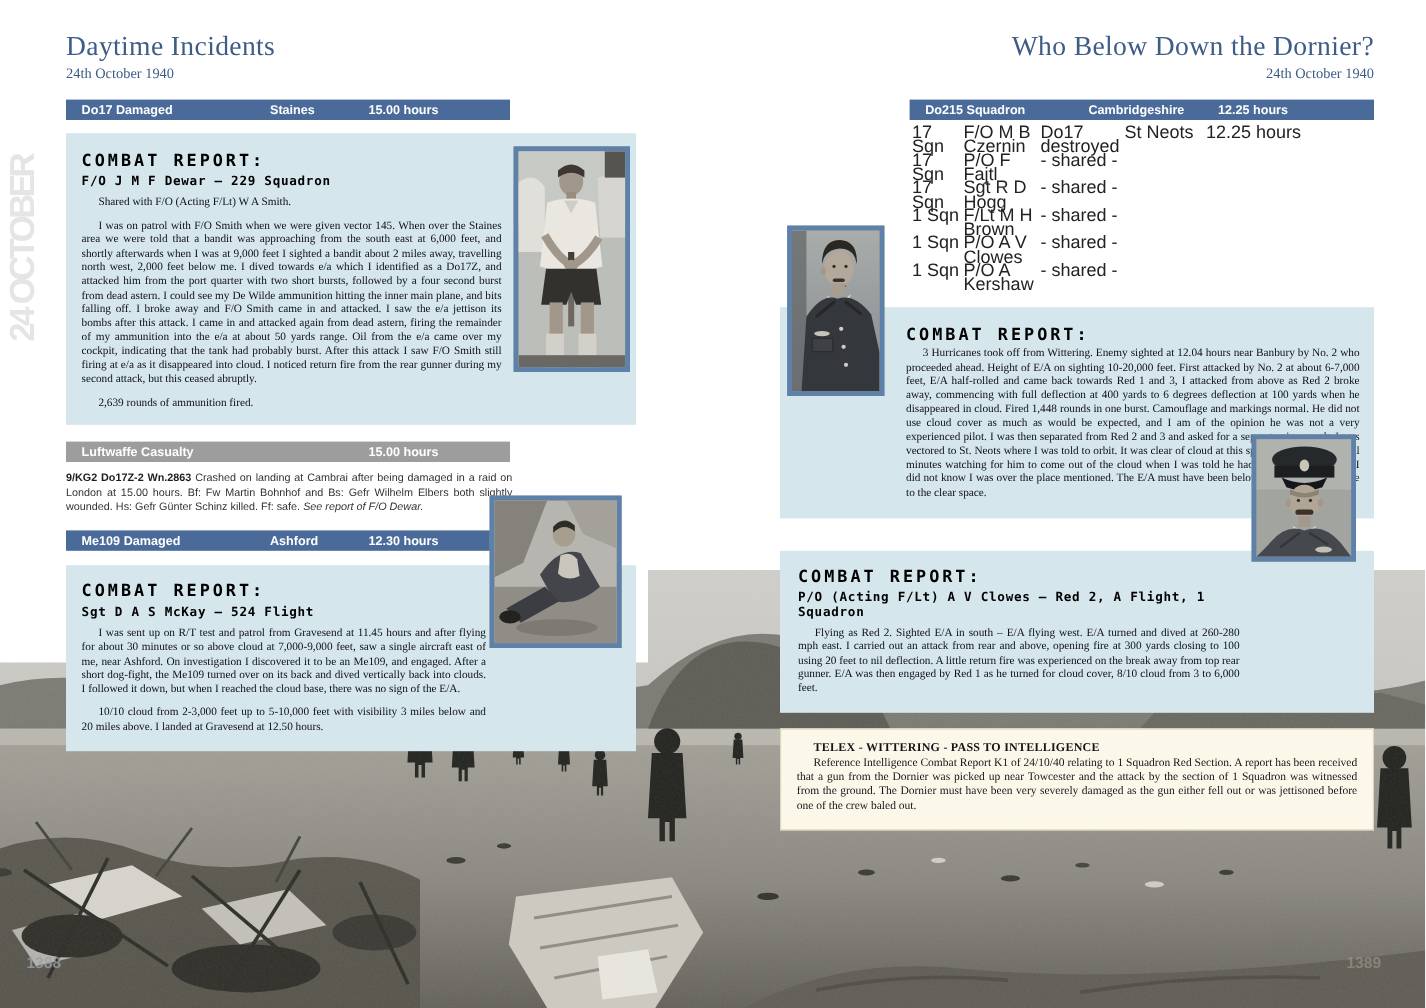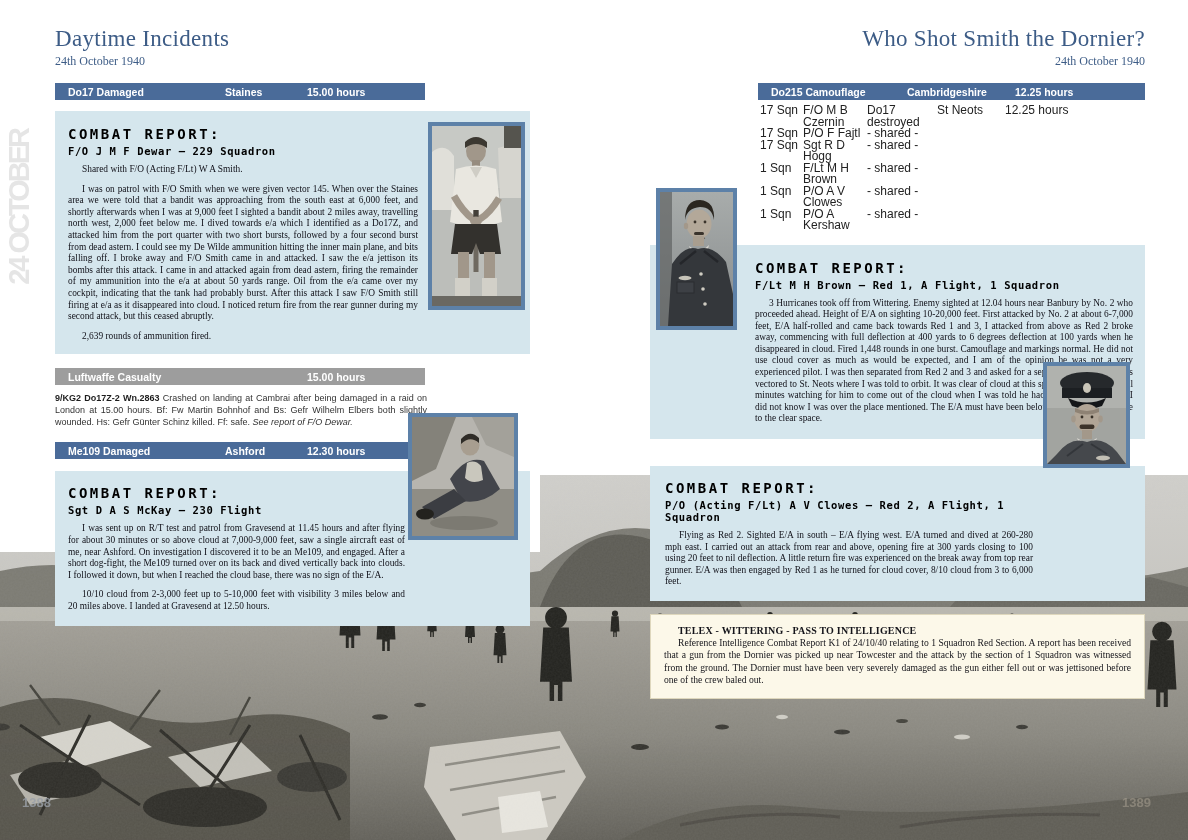--- a/index.html
+++ b/index.html
@@ -64,21 +64,21 @@
     margin:7px 0 0 0; width:372px;
     font-family:"Liberation Sans", sans-serif; font-size:9px; line-height:12px;
     color:#333; text-align:justify;
   }
   .casualty .lead { font-weight:bold; color:#1d1d1d; }
   .casualty .note { font-style:italic; }
 
   
   .claims-table {
     margin:5px 0 0 110px;
-    font-family:"Liberation Sans", sans-serif; font-size:12px; color:#222;
+    font-family:"Liberation Sans", sans-serif; font-size:15px; color:#222;
   }
   .claims-row { display:flex; line-height:11.5px; }
   .c0 { width:43px; } .c1 { width:64px; } .c2 { width:70px; } .c3 { width:68px; } .c4 { flex:1; }
 
   
   .telex-box {
     margin-top:13px; width:495px; box-sizing:border-box;
     background:#fcf8e9; border:1px solid #ded7bd;
     padding:10px 13px 12px 13px;
     font-size:9.6px; line-height:12.2px; text-align:justify; color:#14141a;
@@ -150,32 +150,32 @@
     </p>
 
     <div class="bar bar-w370">
       <span class="b-label">Me109 Damaged</span>
       <span class="loc-170">Ashford</span>
       <span class="tm-252">12.30  hours</span>
     </div>
 
     <div class="report-box box-mckay">
       <p class="cr-head">COMBAT REPORT:</p>
-      <p class="cr-pilot">Sgt D A S McKay — 230 Flight</p>
+      <p class="cr-pilot">Sgt D A S McKay — 524 Flight</p>
       <p class="cr-body">I was sent up on R/T test and patrol from Gravesend at 11.45 hours and after flying for about 30 minutes or so above cloud at 7,000-9,000 feet, saw a single aircraft east of me, near Ashford. On investigation I discovered it to be an Me109, and engaged. After a short dog-fight, the Me109 turned over on its back and dived vertically back into clouds. I followed it down, but when I reached the cloud base, there was no sign of the E/A.</p>
       <p class="cr-body">10/10 cloud from 2-3,000 feet up to 5-10,000 feet with visibility 3 miles below and 20 miles above. I landed at Gravesend at 12.50 hours.</p>
     </div>
   </div>
 
   <div class="col-right">
-    <h1 class="page-title align-r">Who Shot Smith the Dornier?</h1>
+    <h1 class="page-title align-r">Who Below Down the Dornier?</h1>
     <div class="page-date align-r">24th October 1940</div>
 
     <div class="bar bar-w387">
-      <span class="b-label">Do215 Camouflage</span>
+      <span class="b-label">Do215 Squadron</span>
       <span class="loc-149">Cambridgeshire</span>
       <span class="tm-257">12.25  hours</span>
     </div>
 
     <div class="claims-table">
       <div class="claims-row">
         <span class="c0">17 Sqn</span>
         <span class="c1">F/O M B Czernin</span>
         <span class="c2">Do17 destroyed</span>
         <span class="c3">St Neots</span>
@@ -213,21 +213,20 @@
         <span class="c0">1 Sqn</span>
         <span class="c1">P/O A Kershaw</span>
         <span class="c2">- shared -</span>
         <span class="c3"></span>
         <span class="c4"></span>
       </div>
     </div>
 
     <div class="report-box box-brown">
       <p class="cr-head">COMBAT REPORT:</p>
-      <p class="cr-pilot">F/Lt M H Brown — Red 1, A Flight, 1 Squadron</p>
       <p class="cr-body">3 Hurricanes took off from Wittering. Enemy sighted at 12.04 hours near Banbury by No. 2 who proceeded ahead. Height of E/A on sighting 10-20,000 feet. First attacked by No. 2 at about 6-7,000 feet, E/A half-rolled and came back towards Red 1 and 3, I attacked from above as Red 2 broke away, commencing with full deflection at 400 yards to 6 degrees deflection at 100 yards when he disappeared in cloud. Fired 1,448 rounds in one burst. Camouflage and markings normal. He did not use cloud cover as much as would be expected, and I am of the opinion he was not a very experienced pilot. I was then separated from Red 2 and 3 and asked for a separate pip squeak. I was vectored to St. Neots where I was told to orbit. It was clear of cloud at this spot. I orbited for several minutes watching for him to come out of the cloud when I was told he had crashed at St. Neots. I did not know I was over the place mentioned. The E/A must have been below cloud before he came to the clear space.</p>
     </div>
 
     <div class="report-box box-clowes">
       <p class="cr-head">COMBAT REPORT:</p>
       <p class="cr-pilot">P/O (Acting F/Lt) A V Clowes — Red 2, A Flight, 1 Squadron</p>
       <p class="cr-body">Flying as Red 2. Sighted E/A in south – E/A flying west. E/A turned and dived at 260-280 mph east. I carried out an attack from rear and above, opening fire at 300 yards closing to 100 using 20 feet to nil deflection. A little return fire was experienced on the break away from top rear gunner. E/A was then engaged by Red 1 as he turned for cloud cover, 8/10 cloud from 3 to 6,000 feet.</p>
     </div>
 
     <div class="telex-box">

